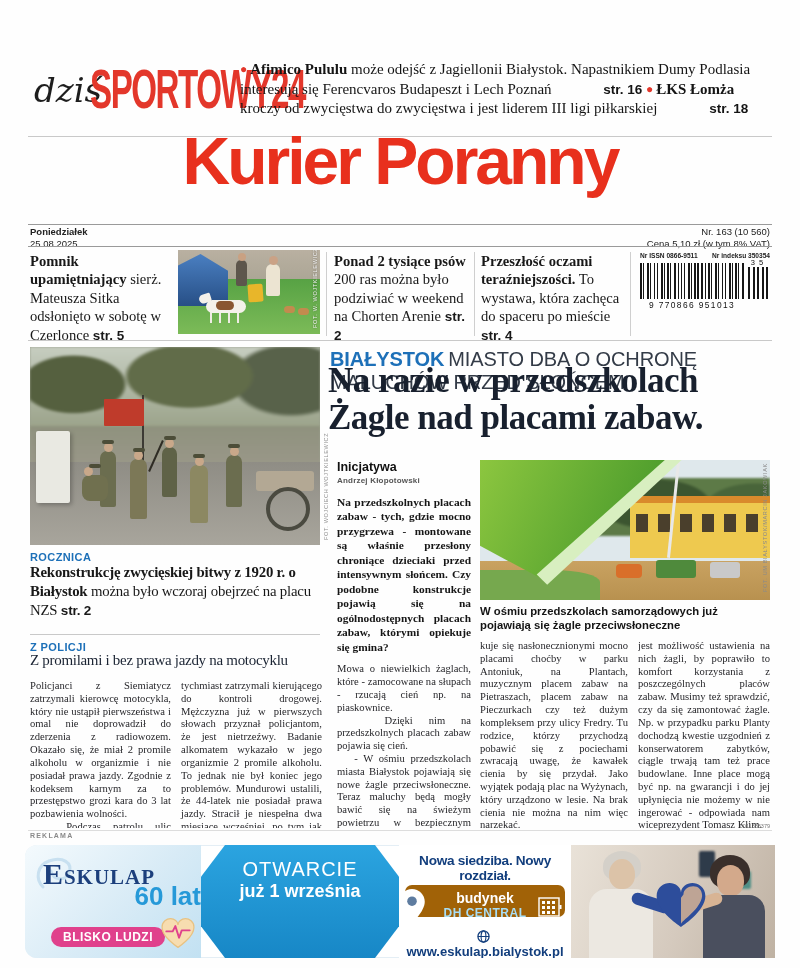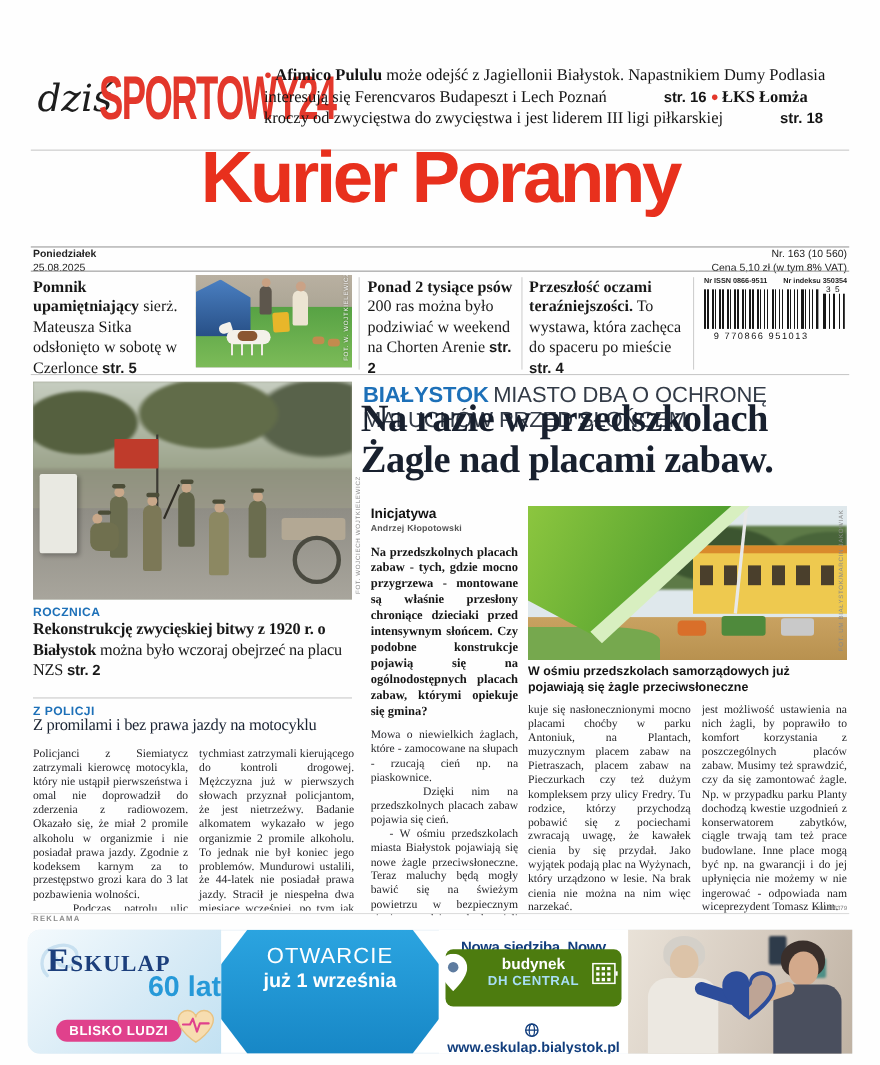--- a/index.html
+++ b/index.html
@@ -180,21 +180,21 @@
     letter-spacing:.5px;padding:3px 12px;border-radius:12px;}
   .esk-heart{position:absolute;left:136px;top:72px;}
   .ad-blue{position:absolute;left:176px;top:0;width:198px;height:100%;color:#fff;text-align:center;
     background:linear-gradient(180deg,#2ba4e0,#1787c6);
     clip-path:polygon(24px 0,calc(100% - 24px) 0,100% 28%,100% 72%,calc(100% - 24px) 100%,24px 100%,0 72%,0 28%);}
   .ad-blue .l1{margin-top:13px;font-size:20px;font-weight:500;letter-spacing:1px;}
   .ad-blue .l2{font-size:24px;font-weight:800;letter-spacing:-.5px;}
   .ad-blue .l3{font-size:18px;font-weight:700;}
   .ad-white{position:absolute;left:374px;top:0;width:172px;height:100%;background:#fff;}
   .ad-tagline{position:absolute;left:-2px;top:8px;width:176px;text-align:center;font-size:13.6px;font-weight:800;color:#123e7d;letter-spacing:-.3px;}
-  .ad-box{position:absolute;left:6px;top:18px;width:160px;height:52px;background:#4d7c0f;border-radius:7px;}
+  .ad-box{position:absolute;left:6px;top:40px;width:160px;height:32px;background:#a16207;border-radius:7px;}
   .ad-pin{position:absolute;left:-6px;top:4px;}
   .ad-bldg-label{position:absolute;left:24px;top:5px;width:112px;text-align:center;font-size:14px;font-weight:800;color:#fff;}
   .ad-bldg-name{position:absolute;left:24px;top:21px;width:112px;text-align:center;font-size:12px;font-weight:800;color:#a8def5;letter-spacing:.5px;}
   .ad-bldg-icon{position:absolute;right:3px;top:12px;}
   .ad-url{position:absolute;left:0;top:84px;width:172px;text-align:center;font-size:13px;font-weight:800;color:#123e7d;}
   .ad-url svg{vertical-align:-2px;margin-right:3px;}
   .ad-photo{position:absolute;left:546px;top:0;width:204px;height:100%;overflow:hidden;
     background:linear-gradient(110deg,#e9e2d8,#d5cabe 55%,#bfb2a3);}
   .ap-blur{position:absolute;inset:0;filter:blur(1px);}
   .ap-art1{position:absolute;left:128px;top:6px;width:16px;height:26px;background:#2e3b4a;border-radius:2px;}

